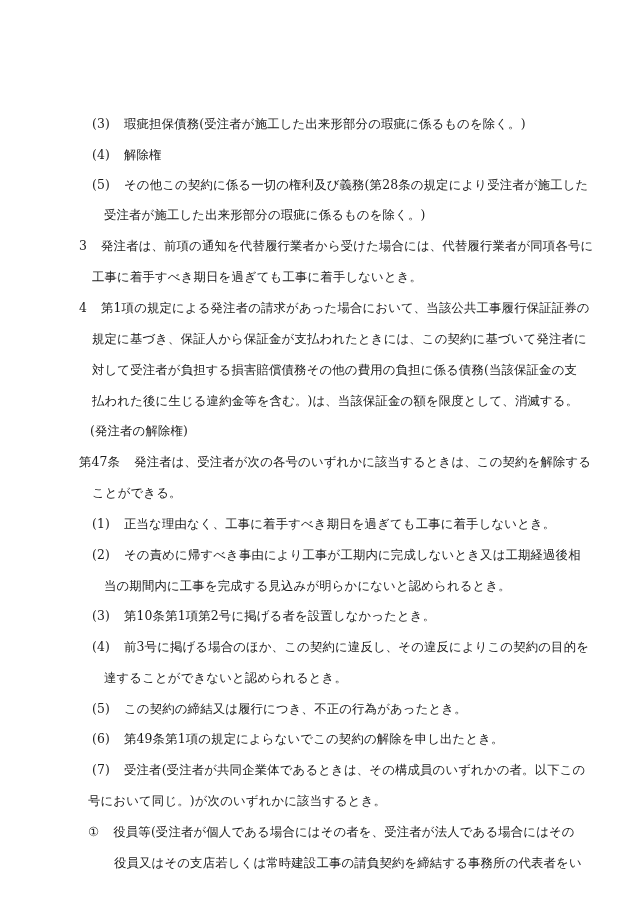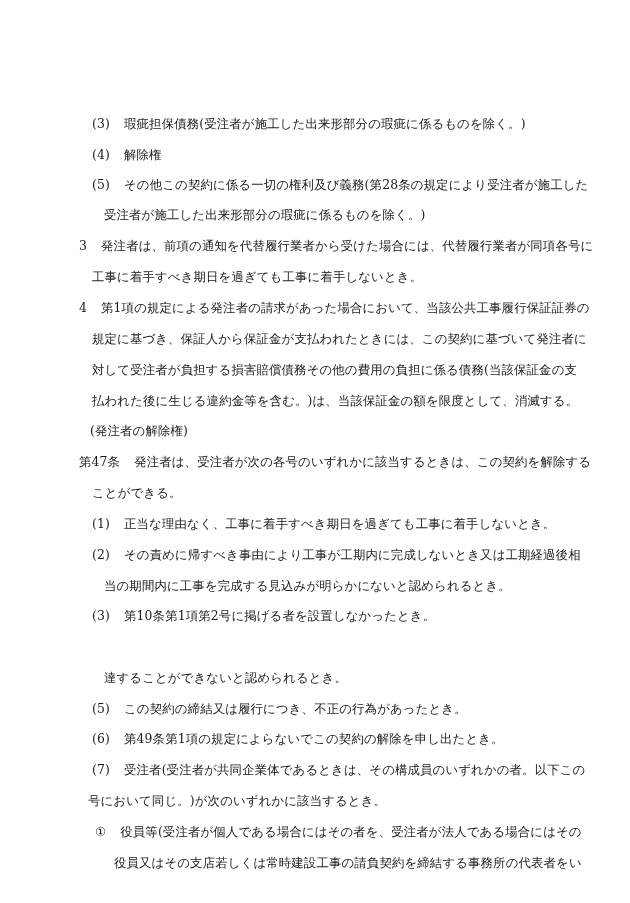--- a/index.html
+++ b/index.html
@@ -93,39 +93,42 @@
     <span class="num">(2)</span><span class="gap"></span><span>その責めに帰すべき事由により工事が工期内に完成しないとき又は工期経過後相</span>
   </div>
   <div class="line" style="left:104px; top:554px;">
     <span>当の期間内に工事を完成する見込みが明らかにないと認められるとき。</span>
   </div>
 
   <div class="line" style="left:92px; top:584px;">
     <span class="num">(3)</span><span class="gap"></span><span>第10条第1項第2号に掲げる者を設置しなかったとき。</span>
   </div>
 
+  <div class="line" style="left:92px; top:615px;">
+    <span class="num">(4)</span><span class="gap"></span><span>前3号に掲げる場合のほか、この契約に違反し、その違反によりこの契約の目的を</span>
+  </div>
   <div class="line" style="left:104px; top:646px;">
     <span>達することができないと認められるとき。</span>
   </div>
 
   <div class="line" style="left:92px; top:677px;">
     <span class="num">(5)</span><span class="gap"></span><span>この契約の締結又は履行につき、不正の行為があったとき。</span>
   </div>
 
   <div class="line" style="left:92px; top:707px;">
     <span class="num">(6)</span><span class="gap"></span><span>第49条第1項の規定によらないでこの契約の解除を申し出たとき。</span>
   </div>
 
   <div class="line" style="left:92px; top:738px;">
     <span class="num">(7)</span><span class="gap"></span><span>受注者(受注者が共同企業体であるときは、その構成員のいずれかの者。以下この</span>
   </div>
   <div class="line" style="left:88px; top:769px;">
     <span>号において同じ。)が次のいずれかに該当するとき。</span>
   </div>
 
-  <div class="line" style="left:95px; top:800px;">
+  <div class="line" style="left:88px; top:800px;">
     <span class="num">①</span><span class="gap"></span><span>役員等(受注者が個人である場合にはその者を、受注者が法人である場合にはその</span>
   </div>
   <div class="line" style="left:114px; top:831px;">
     <span>役員又はその支店若しくは常時建設工事の請負契約を締結する事務所の代表者をい</span>
   </div>
 
 </div>
 
 </body></html>

